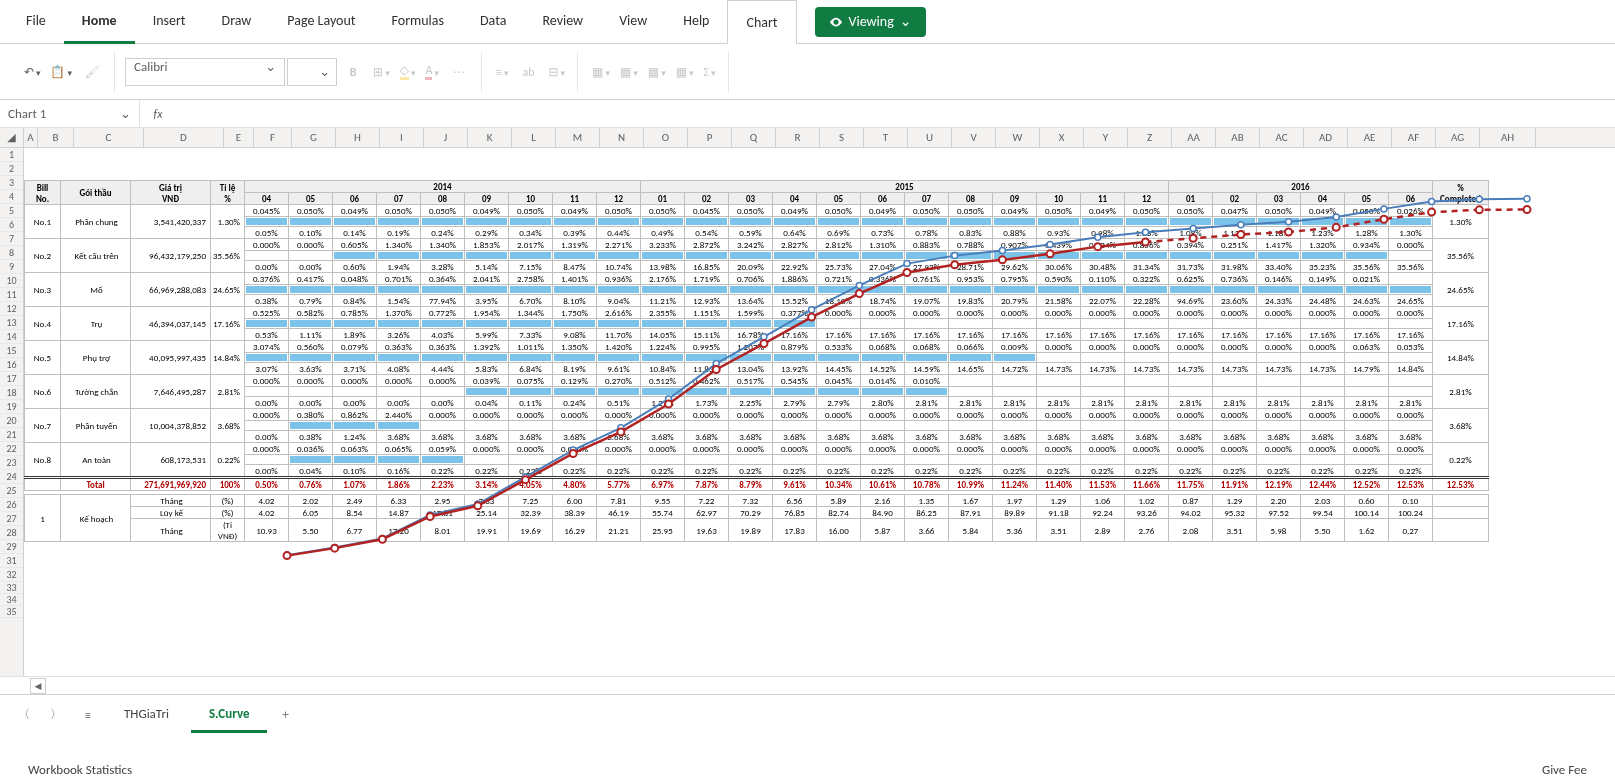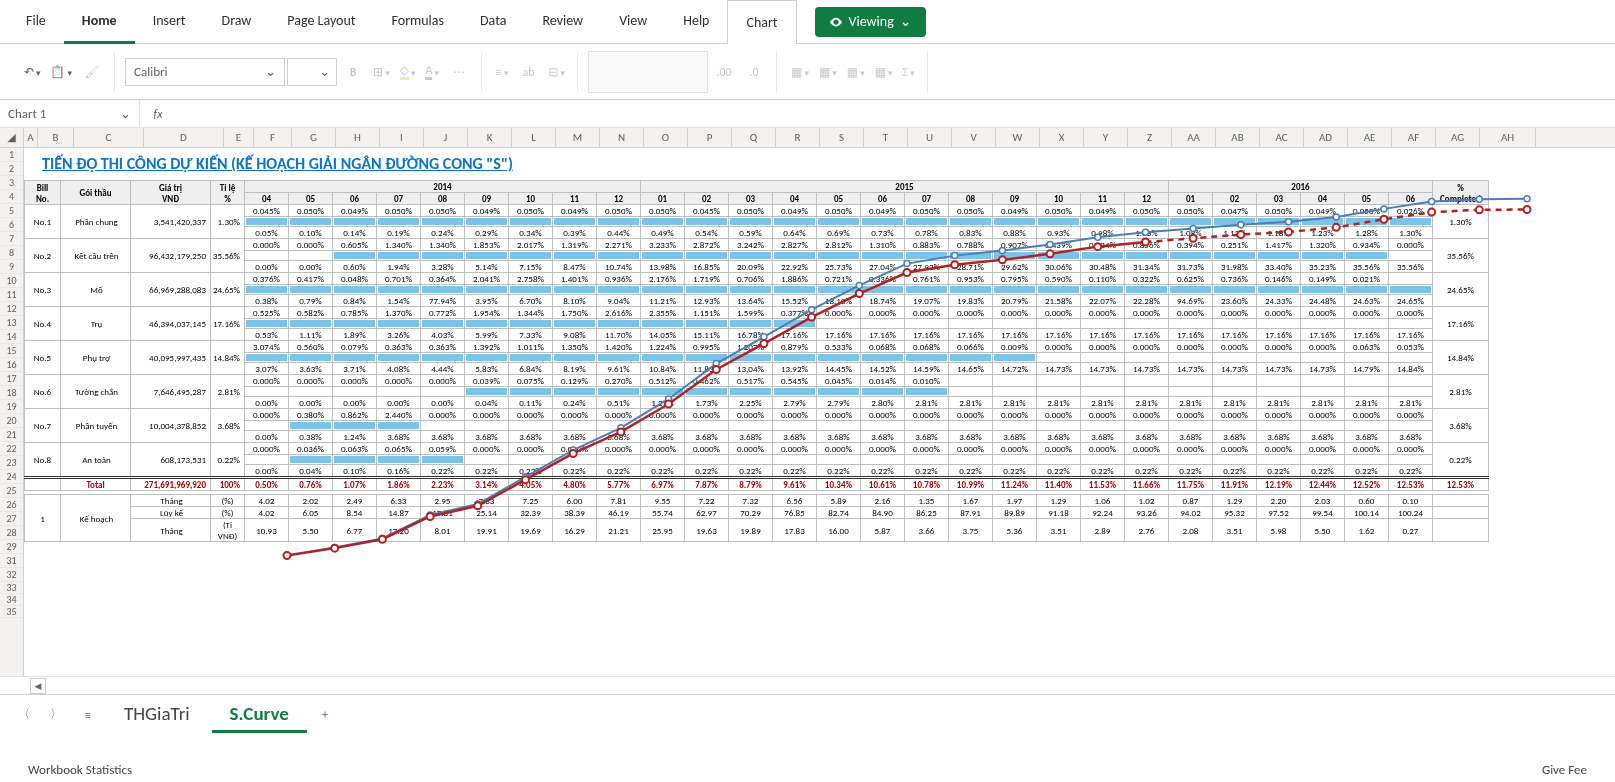--- a/index.html
+++ b/index.html
@@ -9,21 +9,21 @@
 .ribbon-tab.active { border-bottom-color:#107c41; font-weight:600; }
 .ribbon-tab.chart { background:#fff; border:1px solid #d0d0d0; border-bottom:none; }
 .viewing-btn { margin-left:18px; background:#107c41; color:#fff; height:30px; padding:0 14px; border-radius:4px; display:flex; align-items:center; gap:6px; font-size:14px; }
 .viewing-btn svg { width:14px; height:14px; }
 .ribbon-toolbar { height:56px; display:flex; align-items:center; padding:0 12px; gap:2px; border-bottom:1px solid #d0d0d0; }
 .tool-grp { display:flex; align-items:center; gap:2px; padding:0 8px; border-right:1px solid #e6e6e6; height:40px; }
 .tool-btn { width:28px; height:28px; display:flex; align-items:center; justify-content:center; color:#616161; position:relative; }
 .tool-btn.wide { width:auto; padding:0 4px; }
 .tool-btn.disabled { opacity:.35; }
 .tool-btn .caret::after { content:"▾"; font-size:9px; margin-left:2px; color:#616161; }
-.font-select { width:160px; height:28px; border:1px solid #cfcfcf; padding:0 8px; font-size:13px; color:#616161; background:#fff; display:flex; align-items:center; justify-content:space-between; }
+.font-select { width:160px; height:28px; border:1px solid #cfcfcf; padding:0 8px; font-size:13px; color:#616161; background:#fff; display:flex; align-items:flex-start; justify-content:space-between; }
 .size-select { width:50px; height:28px; border:1px solid #cfcfcf; padding:0 6px; font-size:13px; color:#616161; background:#fff; display:flex; align-items:center; justify-content:space-between; }
 .styles-box { width:120px; height:42px; border:1px solid #e0e0e0; background:#fafafa; }
 .name-fx-bar { height:28px; display:flex; align-items:center; border-bottom:1px solid #e0e0e0; }
 .name-box { width:140px; height:100%; border-right:1px solid #e0e0e0; padding:0 8px; font-size:13px; color:#616161; display:flex; align-items:center; justify-content:space-between; }
 .fx-lbl { width:36px; text-align:center; font-style:italic; color:#616161; }
 .fx-input { flex:1; height:100%; border:none; }
 .col-headers { height:20px; display:flex; background:#f3f2f1; border-bottom:1px solid #d0d0d0; font-size:11px; color:#616161; }
 .corner { width:24px; border-right:1px solid #d0d0d0; display:flex; align-items:center; justify-content:center; }
 .colh { border-right:1px solid #d0d0d0; display:flex; align-items:center; justify-content:center; }
 .sheet-wrap { display:flex; height:528px; overflow:hidden; position:relative; }
@@ -38,21 +38,21 @@
 .tbl .right { text-align:right; padding-right:4px; }
 .tbl .total-row td { color:#b00000; font-weight:600; }
 .tbl .bar-cell { position:relative; }
 .tbl .bar { position:absolute; left:1px; right:1px; top:1px; bottom:1px; background:#5bb4e5; opacity:.8; }
 .tbl .dbl-top td { border-top:3px double #333; }
 .chart-overlay { position:absolute; left:253px; top:40px; width:1260px; height:390px; pointer-events:none; }
 .scroll-ctrl { height:18px; display:flex; align-items:center; padding-left:30px; border-top:1px solid #e0e0e0; }
 .scroll-ctrl .arr { width:16px; height:16px; border:1px solid #ccc; font-size:9px; display:flex; align-items:center; justify-content:center; color:#666; }
 .tabs-bar { height:40px; display:flex; align-items:center; padding:0 10px; gap:4px; border-top:1px solid #d0d0d0; }
 .tabs-bar .nav { width:28px; height:28px; display:flex; align-items:center; justify-content:center; color:#616161; font-size:12px; }
-.sheet-tab { padding:0 18px; height:36px; display:flex; align-items:center; font-size:19px; color:#444; border-bottom:3px solid transparent; }
+.sheet-tab { padding:0 18px; height:36px; display:flex; align-items:center; font-size:13px; color:#444; border-bottom:3px solid transparent; }
 .sheet-tab.active { border-bottom-color:#107c41; color:#107c41; font-weight:600; }
 .status-bar { position:absolute; bottom:0; left:0; right:0; height:26px; display:flex; align-items:center; justify-content:space-between; padding:0 28px; font-size:13px; color:#444; }
 </style>
 </head>
 <body>
 
 <div class="ribbon-tabs">
   <div class="ribbon-tab">File</div>
   <div class="ribbon-tab active">Home</div>
   <div class="ribbon-tab">Insert</div>
@@ -99,25 +99,20 @@
     <div class="tool-btn wide disabled">
         <span style="border-bottom:3px solid #d13438">A</span>
         <span class="caret"></span>
       </div>
     <div class="tool-btn disabled">⋯</div>
   </div>
   <div class="tool-grp">
     <div class="tool-btn wide disabled">≡<span class="caret"></span></div>
     <div class="tool-btn disabled">ab</div>
     <div class="tool-btn wide disabled">⊟<span class="caret"></span></div>
-  </div>
-  <div class="tool-grp">
-    <div class="styles-box"></div>
-    <div class="tool-btn disabled">.00</div>
-    <div class="tool-btn disabled">.0</div>
   </div>
   <div class="tool-grp">
     <div class="tool-btn wide disabled">▦<span class="caret"></span></div>
     <div class="tool-btn wide disabled">▦<span class="caret"></span></div>
     <div class="tool-btn wide disabled">▦<span class="caret"></span></div>
     <div class="tool-btn wide disabled">▦<span class="caret"></span></div>
     <div class="tool-btn wide disabled">Σ<span class="caret"></span></div>
   </div>
 </div>
 
@@ -201,21 +196,20 @@
       <div class="rowh" style="height: 14px;">27</div>
       <div class="rowh" style="height: 14px;">28</div>
       <div class="rowh" style="height: 14px;">29</div>
       <div class="rowh" style="height: 14px;">31</div>
       <div class="rowh" style="height: 14px;">32</div>
       <div class="rowh" style="height: 12px;">33</div>
       <div class="rowh" style="height: 12px;">34</div>
       <div class="rowh" style="height: 12px;">35</div>
     </div>
   <div class="grid">
-    <div class="title-row">TIẾN ĐỘ THI CÔNG DỰ KIẾN (KẾ HOẠCH GIẢI NGÂN ĐƯỜNG CONG "S")</div>
     <table class="tbl" id="mainTbl">
         <tbody>
           <tr>
             <th rowspan="2" style="width:36px">Bill<br>No.</th>
             <th rowspan="2" style="width:70px">Gói thầu</th>
             <th rowspan="2" style="width:80px">Giá trị<br>VNĐ</th>
             <th rowspan="2" style="width:30px">Tỉ lệ<br>%</th>
             <th colspan="9">2014</th>
             <th colspan="12">2015</th>
             <th colspan="6">2016</th>
@@ -1355,21 +1349,21 @@
             <td>19.69</td>
             <td>16.29</td>
             <td>21.21</td>
             <td>25.95</td>
             <td>19.63</td>
             <td>19.89</td>
             <td>17.83</td>
             <td>16.00</td>
             <td>5.87</td>
             <td>3.66</td>
-            <td>3.75</td>
+            <td>5.84</td>
             <td>5.36</td>
             <td>3.51</td>
             <td>2.89</td>
             <td>2.76</td>
             <td>2.08</td>
             <td>3.51</td>
             <td>5.98</td>
             <td>5.50</td>
             <td>1.62</td>
             <td>0.27</td>

